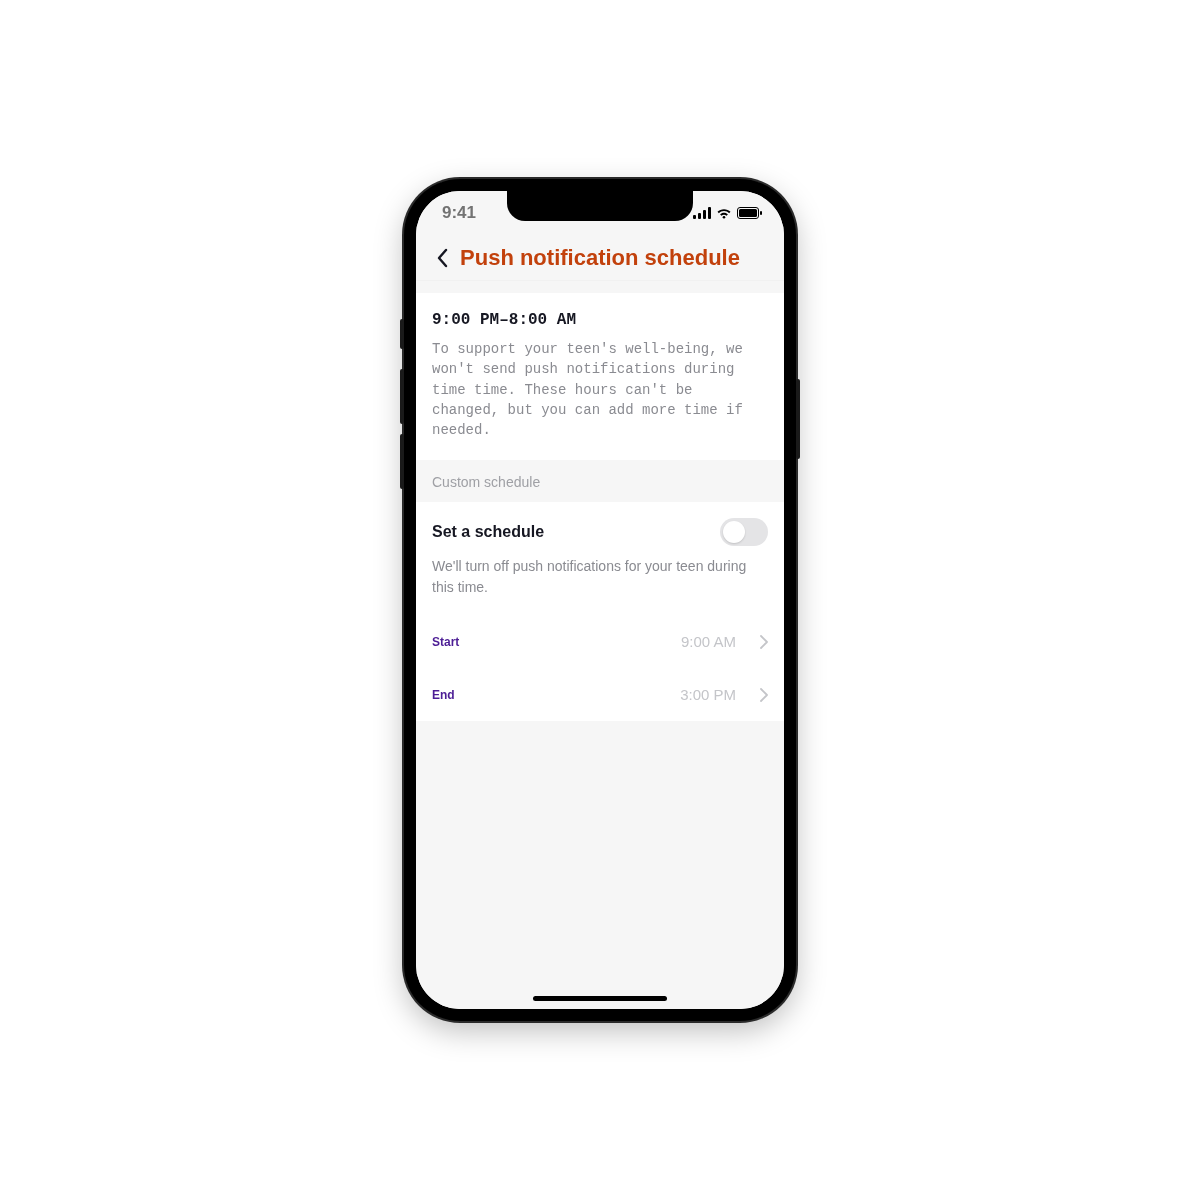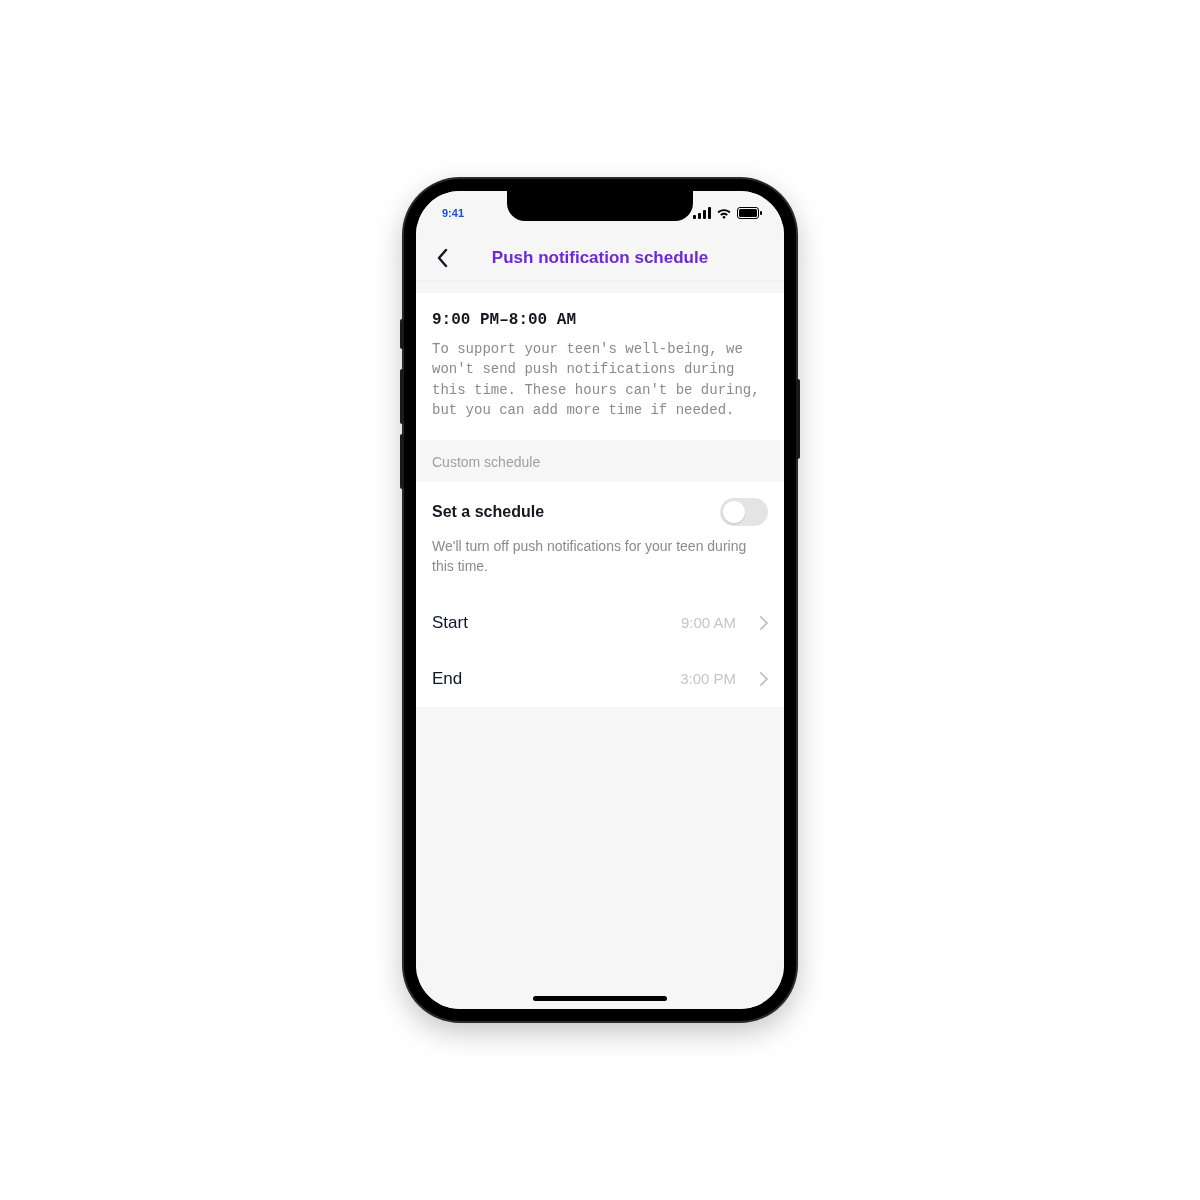--- a/index.html
+++ b/index.html
@@ -52,23 +52,23 @@
     border-bottom-left-radius: 18px;
     border-bottom-right-radius: 18px;
     z-index: 50;
   }
   .status-bar {
     height: 44px;
     display: flex;
     align-items: center;
     justify-content: space-between;
     padding: 0 22px 0 26px;
-    font-size: 11px;
+    font-size: 17px;
     font-weight: 600;
-    color: #1d4ed8;
+    color: #737373;
     background: #f6f6f6;
     position: relative;
     z-index: 10;
   }
   .status-right {
     display: flex;
     align-items: center;
     gap: 5px;
   }
   .status-right svg { display: block; }
@@ -88,23 +88,23 @@
     top: 50%;
     transform: translateY(-50%);
     width: 32px;
     height: 32px;
     display: flex;
     align-items: center;
     justify-content: center;
     cursor: pointer;
   }
   .nav-title {
-    font-size: 17px;
+    font-size: 22px;
     font-weight: 700;
-    color: #6d28d9;
+    color: #c2410c;
   }
 
   .content {
     flex: 1;
     overflow-y: auto;
     background: #f6f6f6;
   }
   .section-white {
     background: #ffffff;
     padding: 18px 16px 20px 16px;
@@ -172,23 +172,23 @@
     margin-top: 0;
   }
   .time-row {
     display: flex;
     align-items: center;
     justify-content: space-between;
     padding: 18px 16px;
     cursor: pointer;
   }
   .time-label {
-    font-size: 17px;
-    color: #0f172a;
-    font-weight: 400;
+    font-size: 12px;
+    color: #4c1d95;
+    font-weight: 700;
   }
   .time-value-wrap {
     display: flex;
     align-items: center;
     gap: 24px;
   }
   .time-value {
     font-size: 15px;
     color: #c4c5c9;
   }
@@ -247,21 +247,21 @@
           <path d="M10 2 L3 10 L10 18" stroke="#161722" stroke-width="2.4" fill="none" stroke-linecap="round" stroke-linejoin="round"></path>
         </svg>
       </div>
       <div class="nav-title">Push notification schedule</div>
     </div>
 
     <div class="content">
 
       <div class="section-white">
         <div class="range-title">9:00 PM–8:00 AM</div>
-        <div class="range-desc">To support your teen's well-being, we won't send push notifications during this time. These hours can't be during, but you can add more time if needed.</div>
+        <div class="range-desc">To support your teen's well-being, we won't send push notifications during time time. These hours can't be changed, but you can add more time if needed.</div>
       </div>
 
       <div class="section-label">Custom schedule</div>
 
       <div class="toggle-row">
         <div class="toggle-head">
           <div class="toggle-title">Set a schedule</div>
           <div class="toggle">
             <div class="toggle-knob"></div>
           </div>

